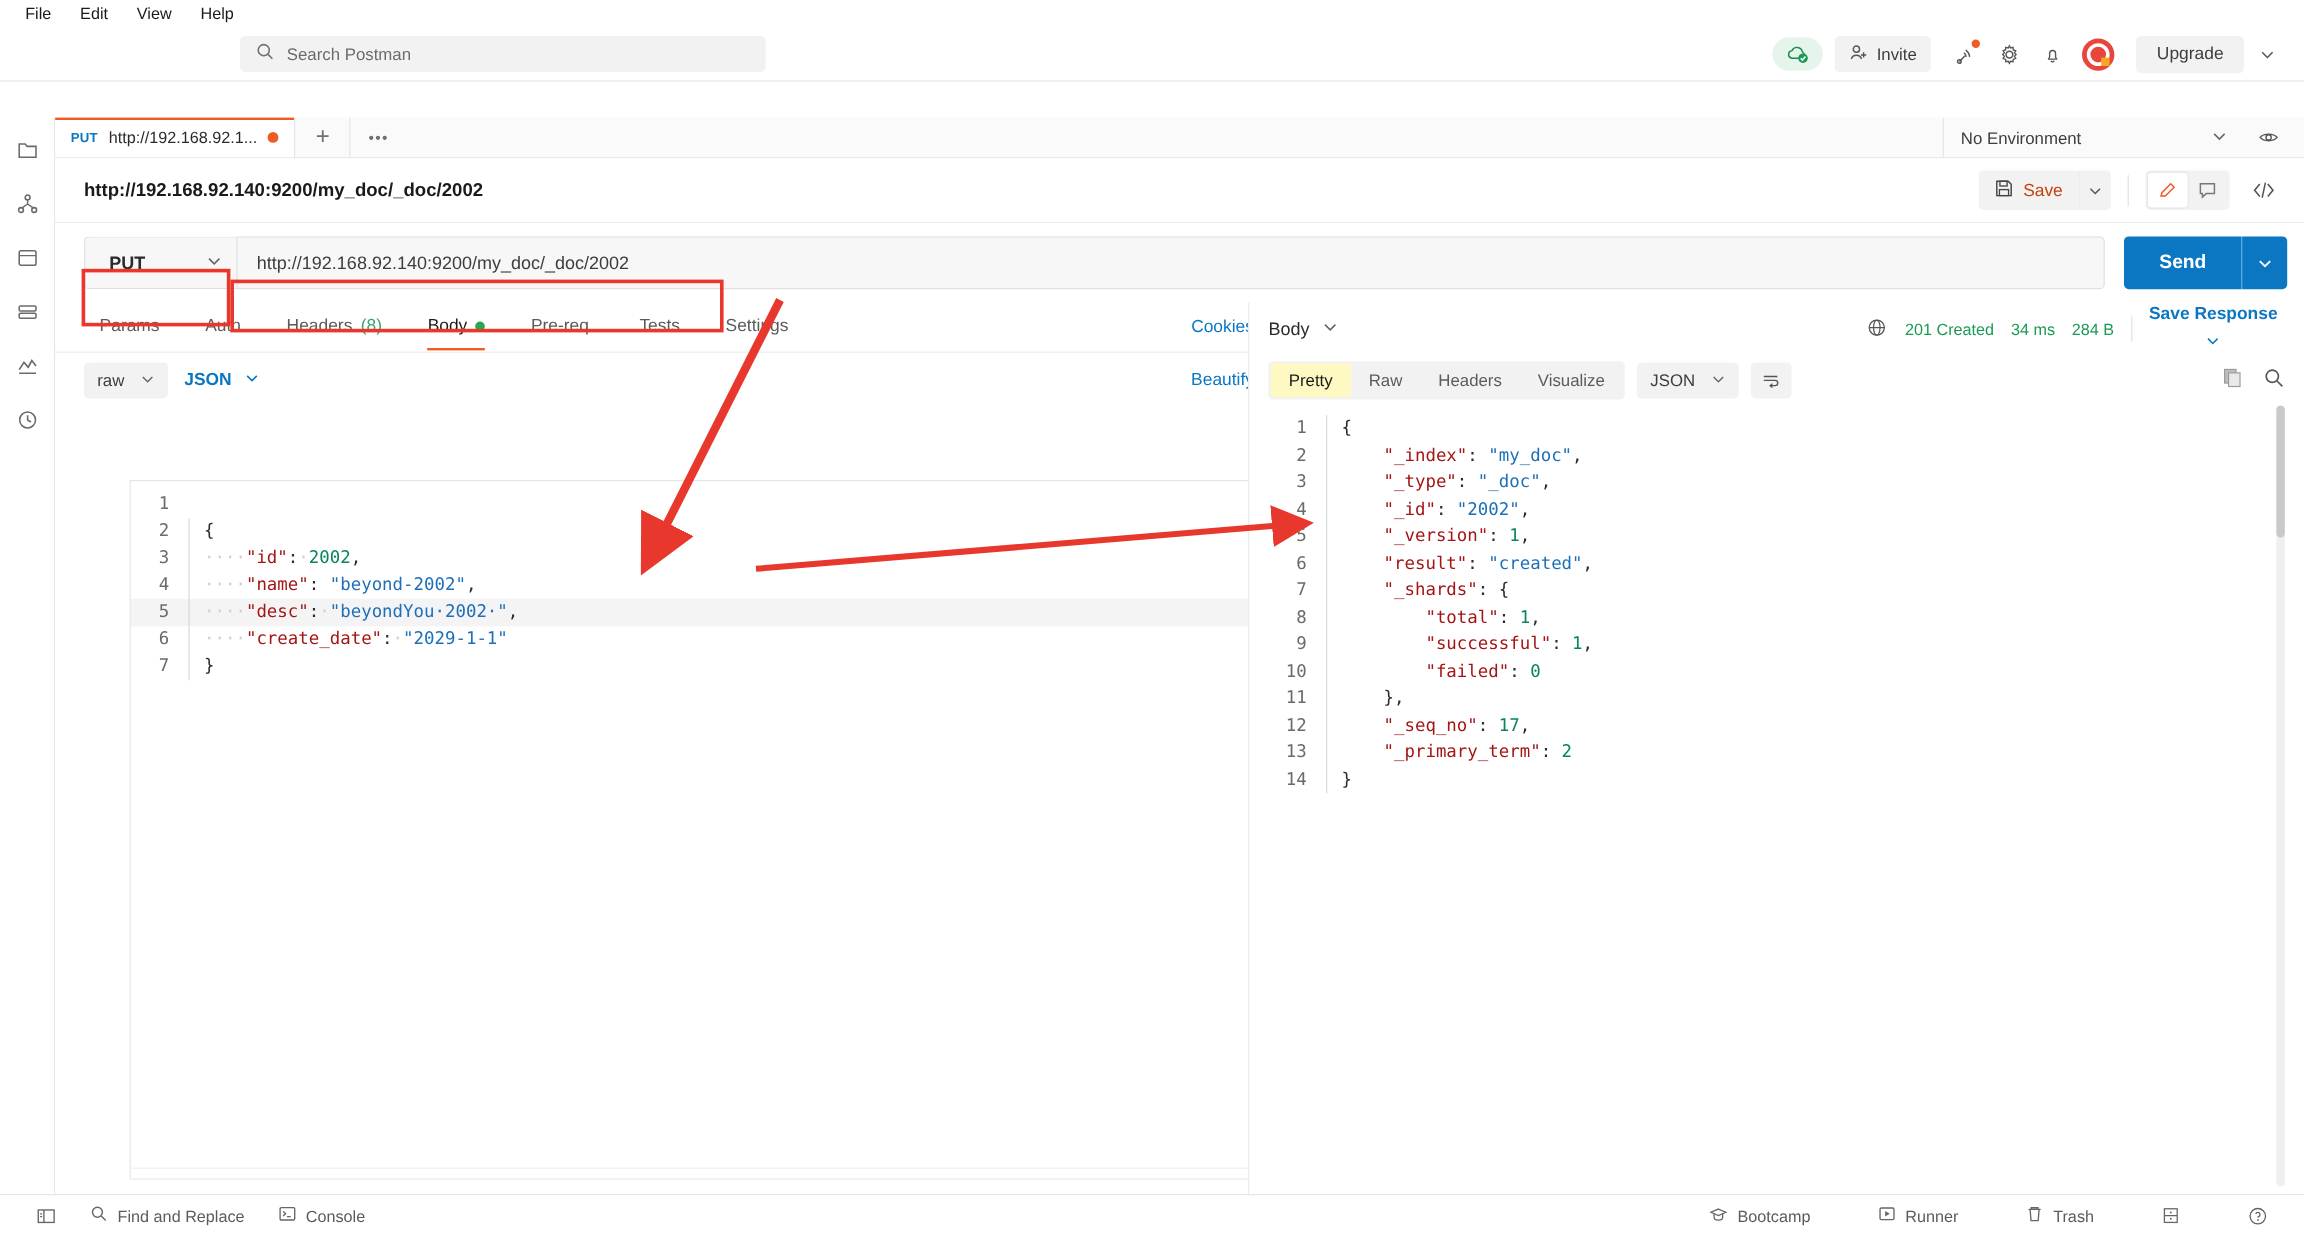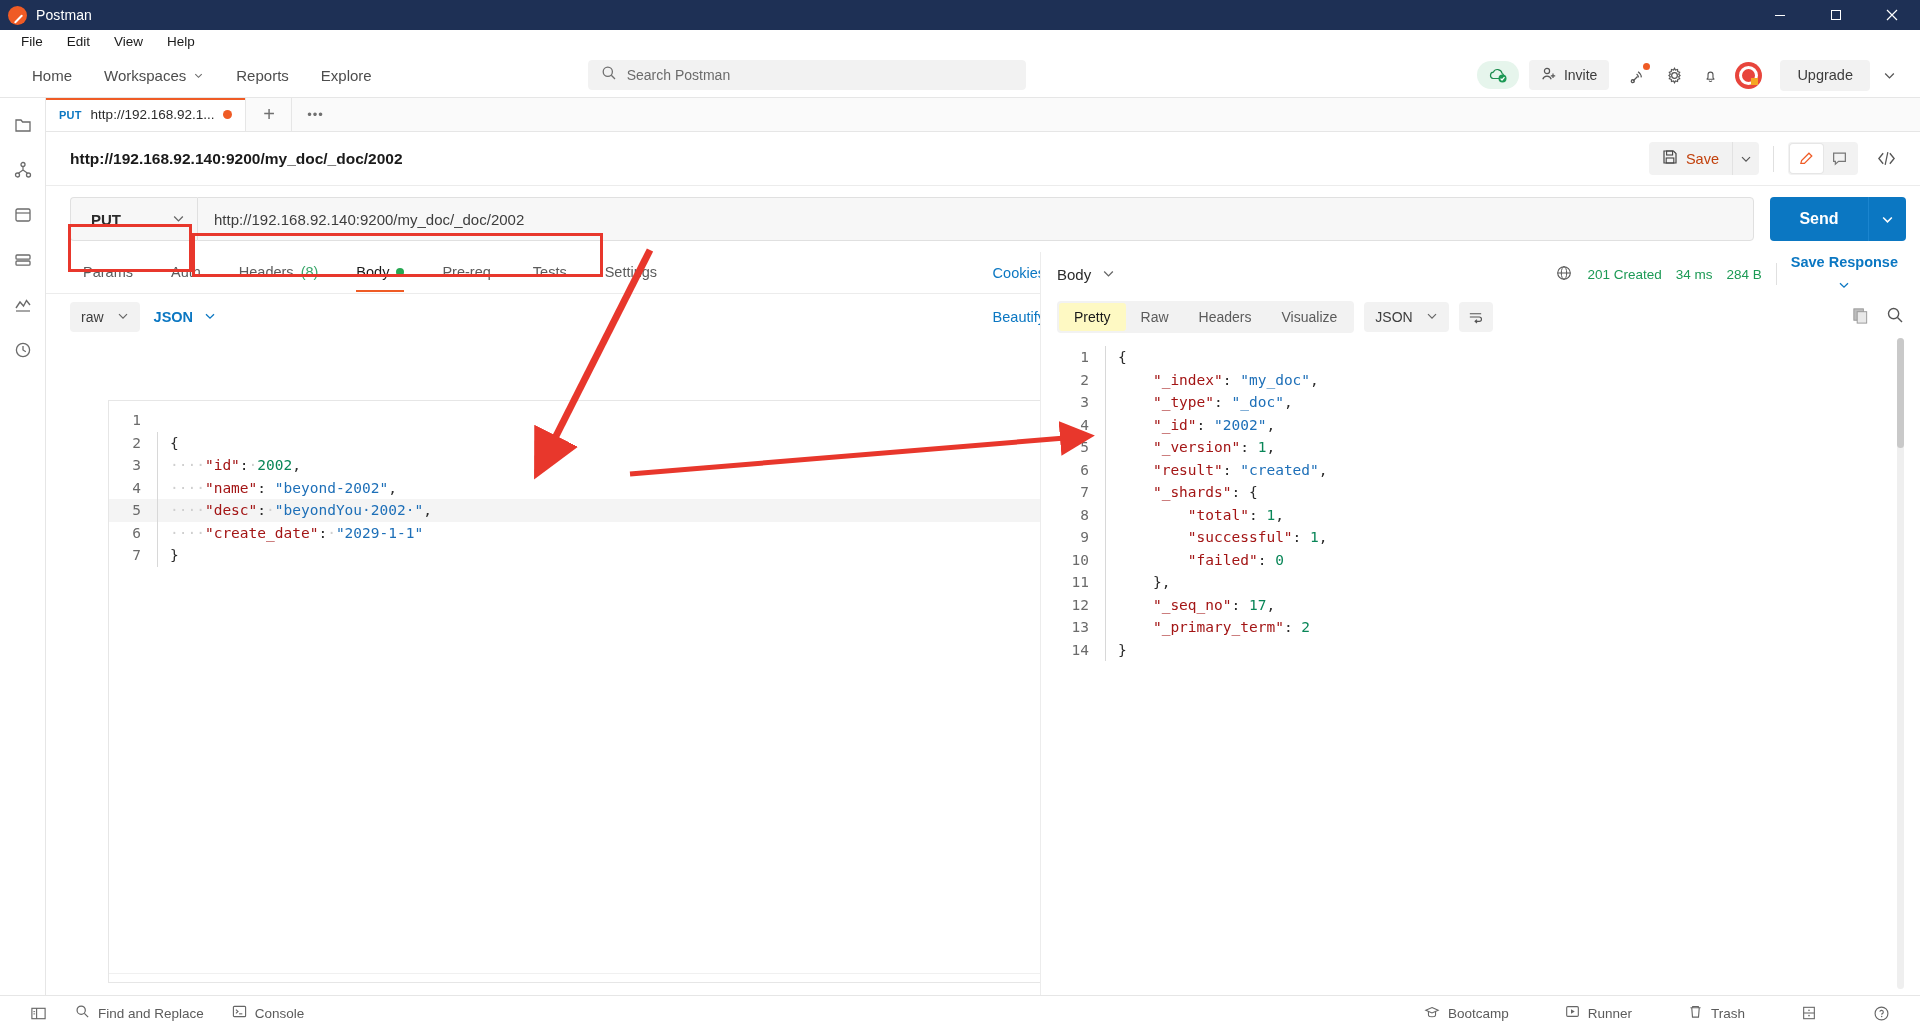--- a/index.html
+++ b/index.html
@@ -295,69 +295,29 @@
     font-size: 13.5px; color: #5b5b5b; gap: 0;
   }
   .sb-item { display: flex; align-items: center; gap: 8px; padding: 0 14px; }
   .sb-right { margin-left: auto; display: flex; align-items: center; gap: 28px; }
 </style>
 </head>
 <body>
 
 <div class="app">
 
-  <div class="titlebar">
-    <div class="pm-logo"></div>
-    <div class="t-title">Postman</div>
-    <div class="win-btns">
-      <div class="win-btn">
-        <svg width="12" height="12" viewBox="0 0 12 12">
-            <rect x="1" y="6" width="10" height="1" fill="#fff"></rect>
-          </svg>
-      </div>
-      <div class="win-btn">
-        <svg width="12" height="12" viewBox="0 0 12 12">
-            <rect x="1.5" y="1.5" width="9" height="9" fill="none" stroke="#fff" stroke-width="1"></rect>
-          </svg>
-      </div>
-      <div class="win-btn close">
-        <svg width="12" height="12" viewBox="0 0 12 12">
-            <path d="M1 1 L11 11 M11 1 L1 11" stroke="#fff" stroke-width="1.2"></path>
-          </svg>
-      </div>
-    </div>
-  </div>
 
   <div class="menubar">
     <div class="m-item">File</div>
     <div class="m-item">Edit</div>
     <div class="m-item">View</div>
     <div class="m-item">Help</div>
   </div>
 
   <div class="pm-header">
-    <div class="nav-links">
-      <div class="nav-link">
-        <span>Home</span>
-      </div>
-      <div class="nav-link">
-        <span>Workspaces</span>
-        <span class="chev">
-          <svg width="11" height="11" viewBox="0 0 12 12">
-              <path d="M2.5 4.5 L6 8 L9.5 4.5" fill="none" stroke="#6b6b6b" stroke-width="1.2"></path>
-            </svg>
-        </span>
-      </div>
-      <div class="nav-link">
-        <span>Reports</span>
-      </div>
-      <div class="nav-link">
-        <span>Explore</span>
-      </div>
-    </div>
 
     <div class="search-wrap">
       <div class="search-box">
         <span>
           <svg width="16" height="16" viewBox="0 0 16 16">
               <circle cx="6.8" cy="6.8" r="4.6" fill="none" stroke="#707070" stroke-width="1.3"></circle>
               <path d="M10.3 10.3 L14 14" stroke="#707070" stroke-width="1.3"></path>
             </svg>
         </span>
         <span class="ph">Search Postman</span>
@@ -456,20 +416,36 @@
   </div>
 
   <div class="tabstrip">
     <div class="req-tab">
       <span class="verb">PUT</span>
       <span class="name">http://192.168.92.1...</span>
       <span class="unsaved"></span>
     </div>
     <div class="tab-plus">+</div>
     <div class="tab-more">•••</div>
+    <div class="env-area">
+      <div class="env-select">
+        <span>No Environment</span>
+        <span>
+          <svg width="13" height="13" viewBox="0 0 12 12">
+              <path d="M2 4.2 L6 8.2 L10 4.2" fill="none" stroke="#666" stroke-width="1.2"></path>
+            </svg>
+        </span>
+      </div>
+      <div class="eye-btn">
+        <svg width="19" height="19" viewBox="0 0 20 20">
+            <path d="M2.5 10 a8.5 5.5 0 0 1 15 0 a8.5 5.5 0 0 1 -15 0 Z" fill="none" stroke="#555" stroke-width="1.2"></path>
+            <circle cx="10" cy="10" r="2.3" fill="none" stroke="#555" stroke-width="1.2"></circle>
+          </svg>
+      </div>
+    </div>
   </div>
 
   <div class="req-title-row">
     <div class="req-title">http://192.168.92.140:9200/my_doc/_doc/2002</div>
     <div class="title-right">
       <div class="save-btn">
         <span>
           <svg width="16" height="16" viewBox="0 0 16 16">
               <path d="M2 2 H11.5 L14 4.5 V14 H2 Z" fill="none" stroke="#444" stroke-width="1.2"></path>
               <rect x="4.6" y="2" width="6" height="4" fill="none" stroke="#444" stroke-width="1.1"></rect>

